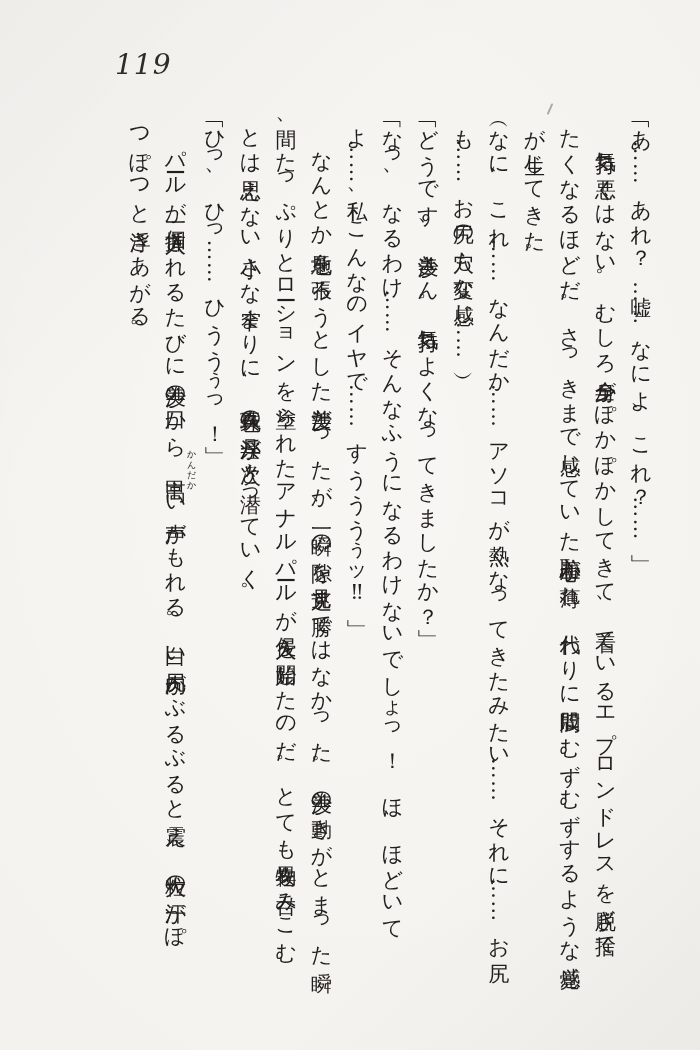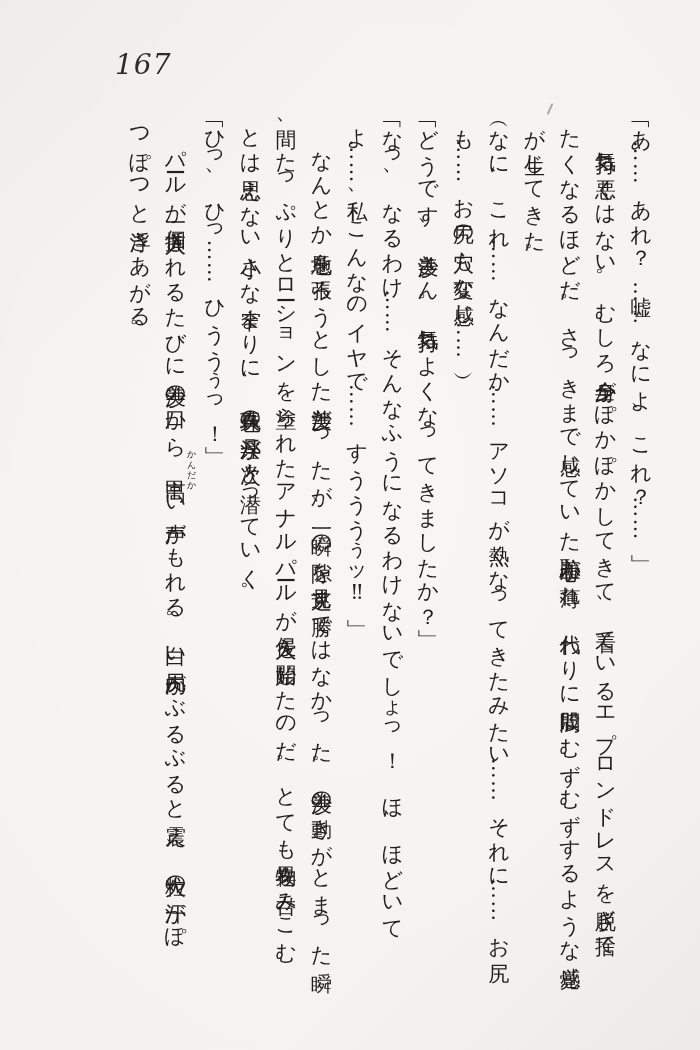--- a/index.html
+++ b/index.html
@@ -66,21 +66,21 @@
   ruby rt {
     font-size: 9px;
     letter-spacing: 0;
     color: var(--ink, #211f1d);
   }
 </style>
 </head>
 <body>
 
 <div class="page">
-  <div class="page-number">167</div>
+  <div class="page-number">119</div>
   <div class="scan-mark"></div>
   <div class="text-block">
       <p class="para dialogue">「あ……あれ？　嘘……なによ、これ？……」</p>
       <p class="para narration">気持ち悪くはない。むしろ全身がぽかぽかしてきて、着ているエプロンドレスを脱ぎ捨てたくなるほどだ。さっきまで感じていた羞恥心が薄れ、代わりに股間にむずむずするような感覚が生じてきた。</p>
       <p class="para dialogue">（なに、これ……なんだか……アソコが熱くなってきたみたい……それに……お尻も……お尻の穴も変な感じ……）</p>
       <p class="para dialogue">「どうです、美沙さん。気持ちよくなってきましたか？」</p>
       <p class="para dialogue">「なっ、なるわけ……そんなふうになるわけないでしょっ！　ほ、ほどいてよ……私、こんなのイヤで……すうううぅッ‼」</p>
       <p class="para narration">なんとか意地を張ろうとした美沙だったが、一瞬の隙を見逃す勝ではなかった。美沙の動きがとまった瞬間、たっぷりとローションを塗られたアナルパールが侵入を開始したのだ。とても異物を呑みこむとは思えない小さな窄まりに、真珠色の淫具が次々と潜っていく。</p>
       <p class="para dialogue">「ひっ、ひっ……ひううぅっ！」</p>
       <p class="para narration">パールが一個挿入されるたびに美沙の口から<ruby>甲高<rt>かんだか</rt></ruby>い声がもれる。白い尻肉がぶるぶると震え、大粒の汗がぽつぽつと浮きあがる。</p>

